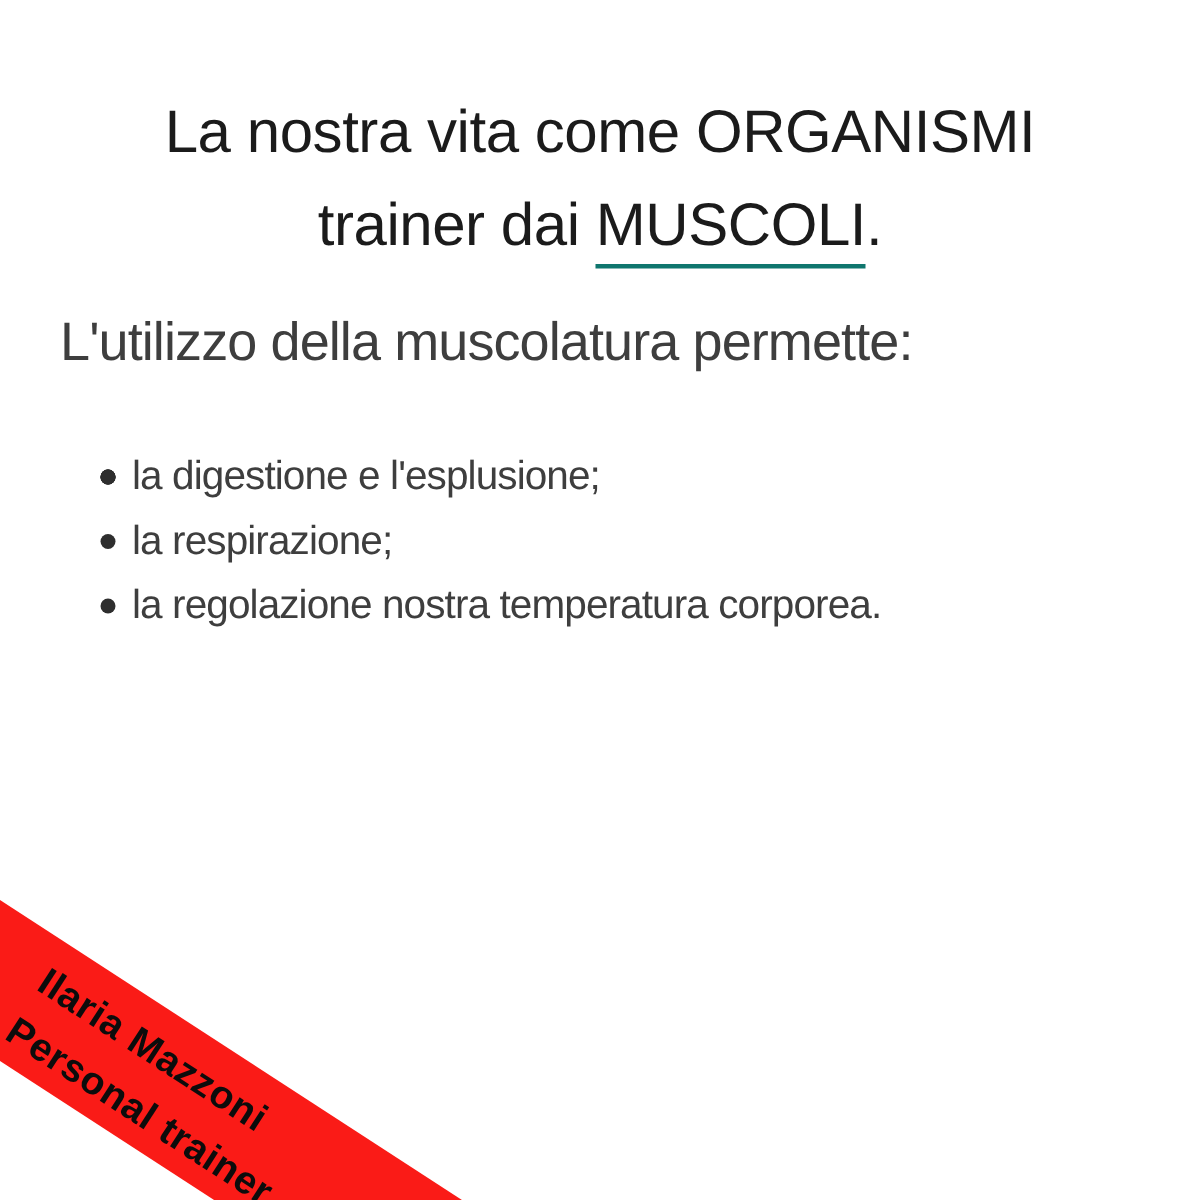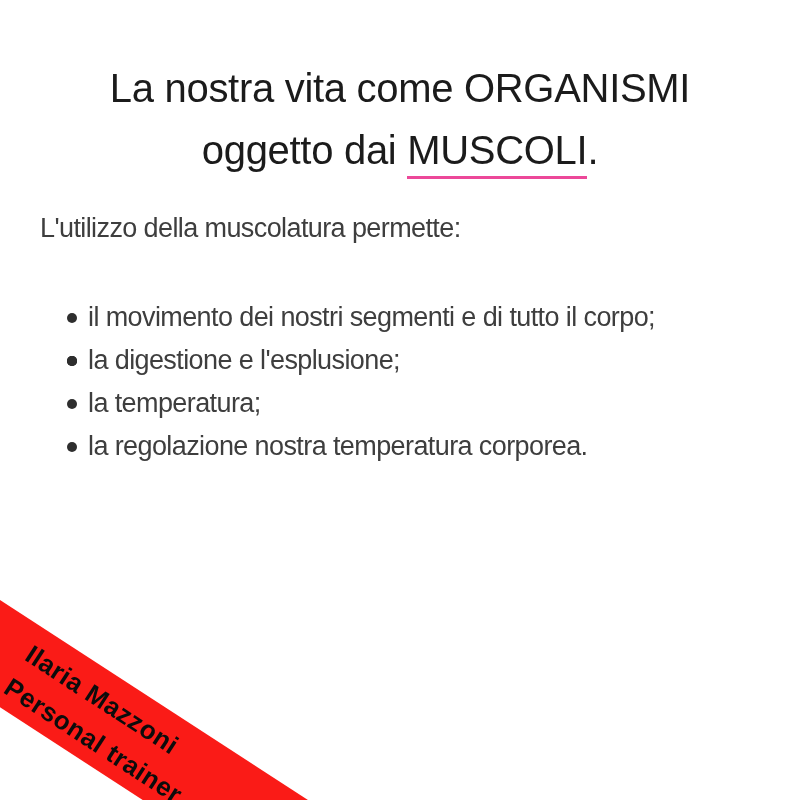--- a/index.html
+++ b/index.html
@@ -21,30 +21,30 @@
     width: 800px;
     margin: 0;
     text-align: center;
     font-size: 40px;
     line-height: 62px;
     font-weight: 400;
     letter-spacing: -0.3px;
     color: #1b1b1b;
   }
   .title .underlined {
-    border-bottom: 3px solid #ec4899;
+    border-bottom: 3px solid #0f766e;
     padding-bottom: 4px;
   }
 
   .intro {
     position: absolute;
     left: 40px;
     top: 210px;
     right: 20px;
-    font-size: 27px;
+    font-size: 36px;
     line-height: 36px;
     letter-spacing: -0.6px;
     color: #3e3e3e;
   }
 
   .bullets {
     position: absolute;
     left: 0;
     top: 296px;
     right: 4px;
@@ -93,31 +93,31 @@
     white-space: nowrap;
   }
 </style>
 </head>
 <body>
 
 <div class="page">
 
   <h1 class="title">
     <div>La nostra vita come ORGANISMI</div>
-    <div><span>oggetto dai </span><span class="underlined">MUSCOLI</span><span>.</span></div>
+    <div><span>trainer dai </span><span class="underlined">MUSCOLI</span><span>.</span></div>
   </h1>
 
   <div class="intro">L'utilizzo della muscolatura permette:</div>
 
   <ul class="bullets">
-    <li class="bullet"><span class="dot"></span><span>il movimento dei nostri segmenti e di tutto il corpo;</span></li>
+    <li class="bullet"><span class="dot"></span></li>
     <li class="bullet"><span class="dot"></span></li>
     <li class="bullet"><span class="dot"></span></li>
     <li class="bullet"><span class="dot"></span><span>la digestione e l'esplusione;</span></li>
-    <li class="bullet"><span class="dot"></span><span>la temperatura;</span></li>
+    <li class="bullet"><span class="dot"></span><span>la respirazione;</span></li>
     <li class="bullet"><span class="dot"></span><span>la regolazione nostra temperatura corporea.</span></li>
   </ul>
 
   <div class="ribbon">
     <div class="ribbon-text">
       <div>Ilaria Mazzoni</div>
       <div>Personal trainer</div>
     </div>
   </div>
 

